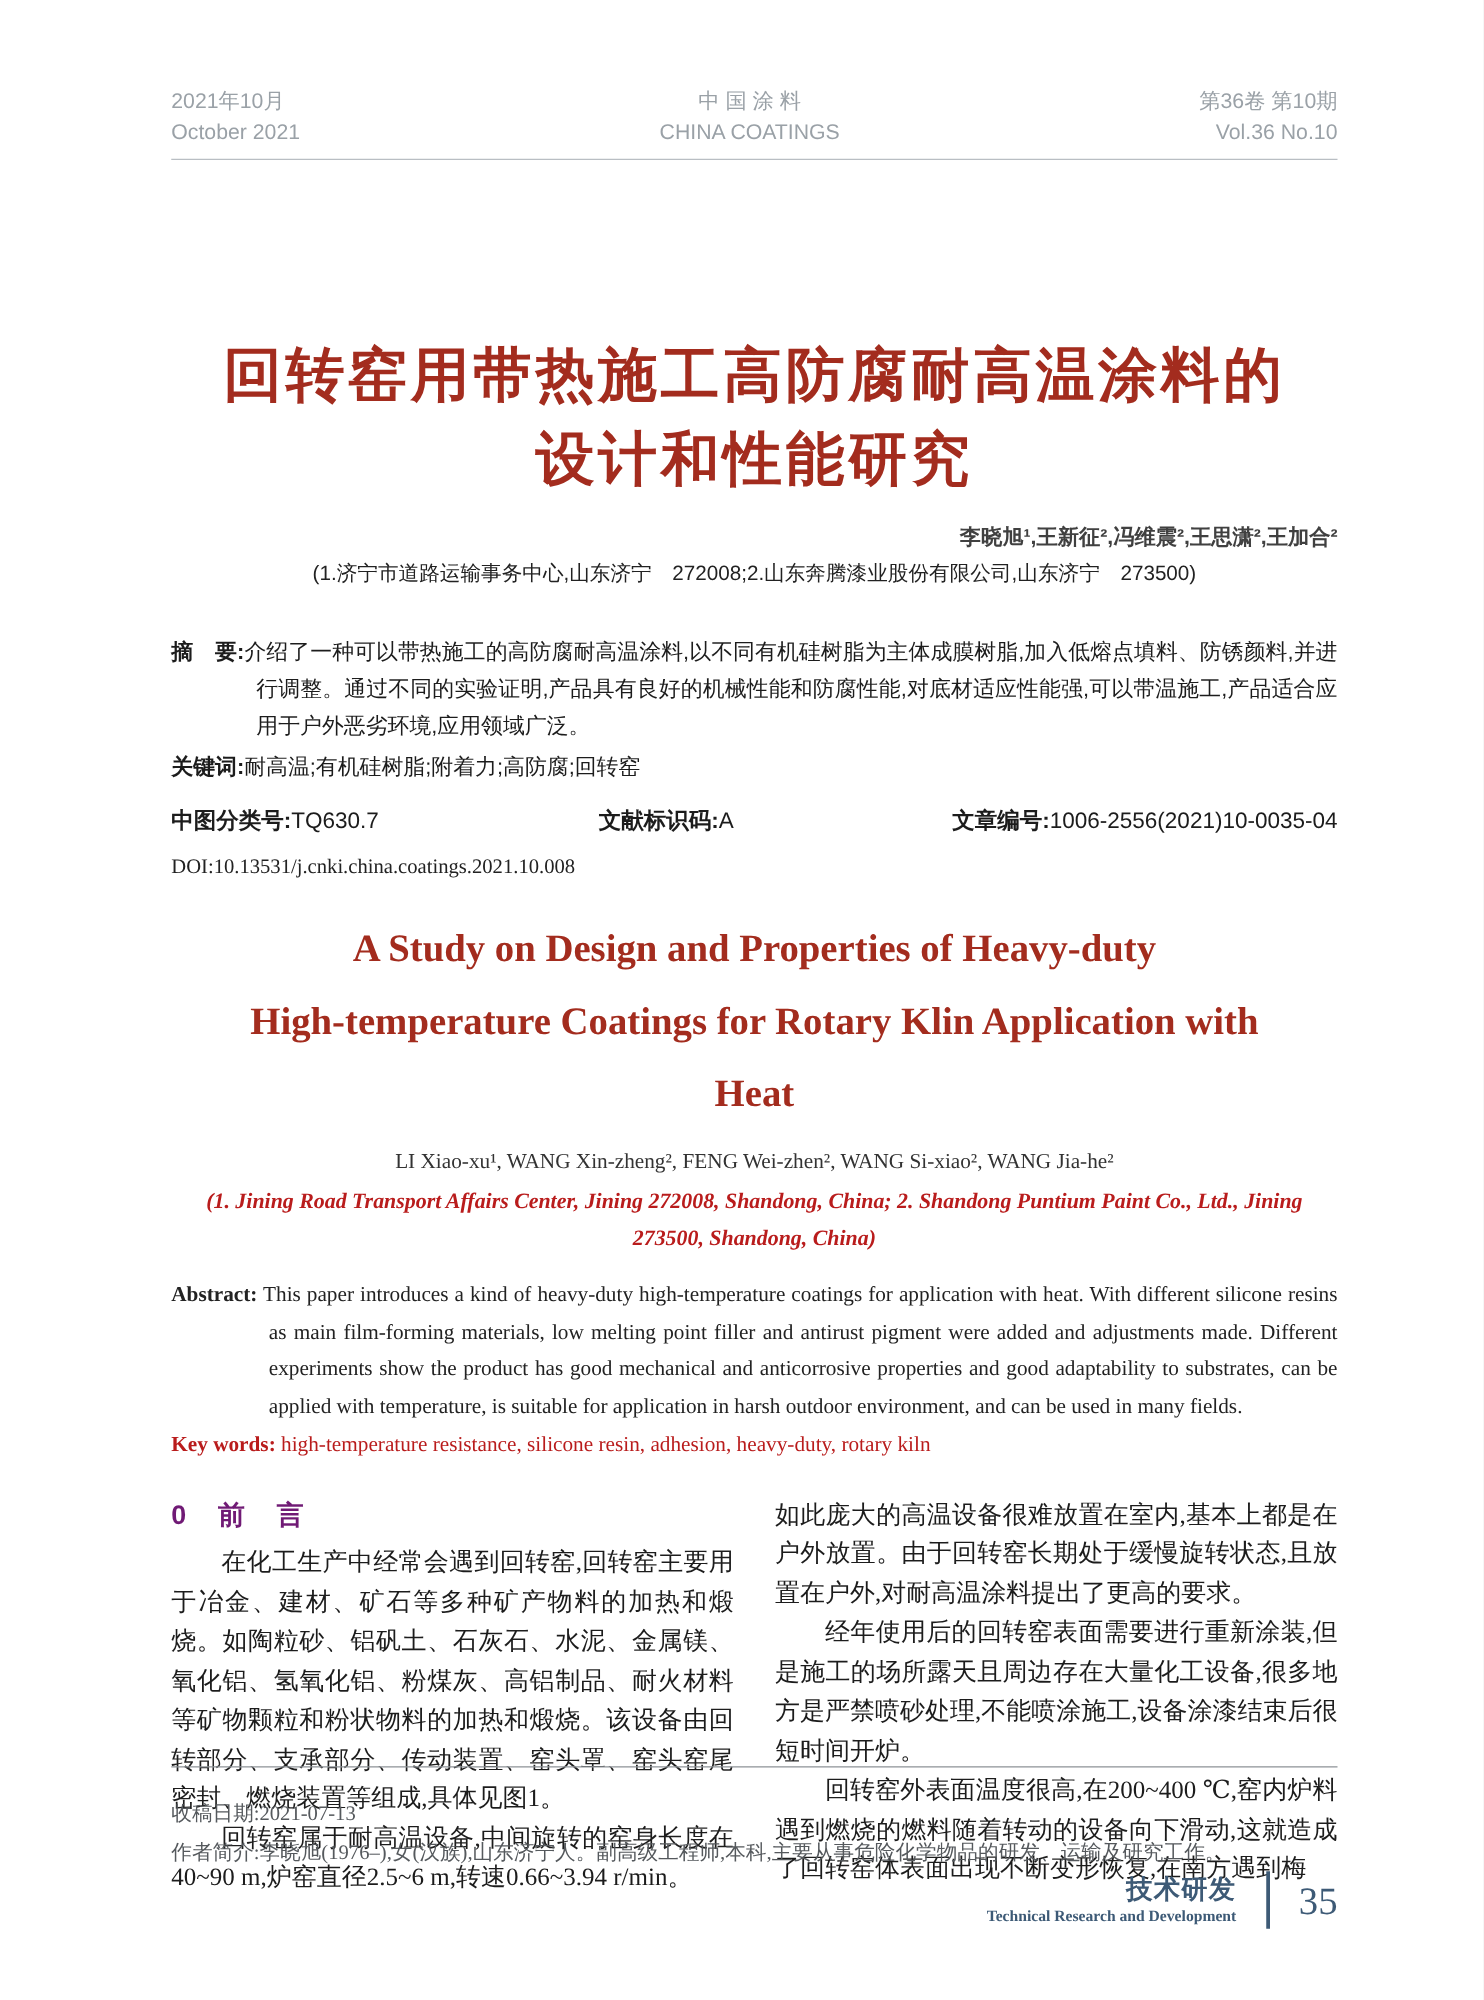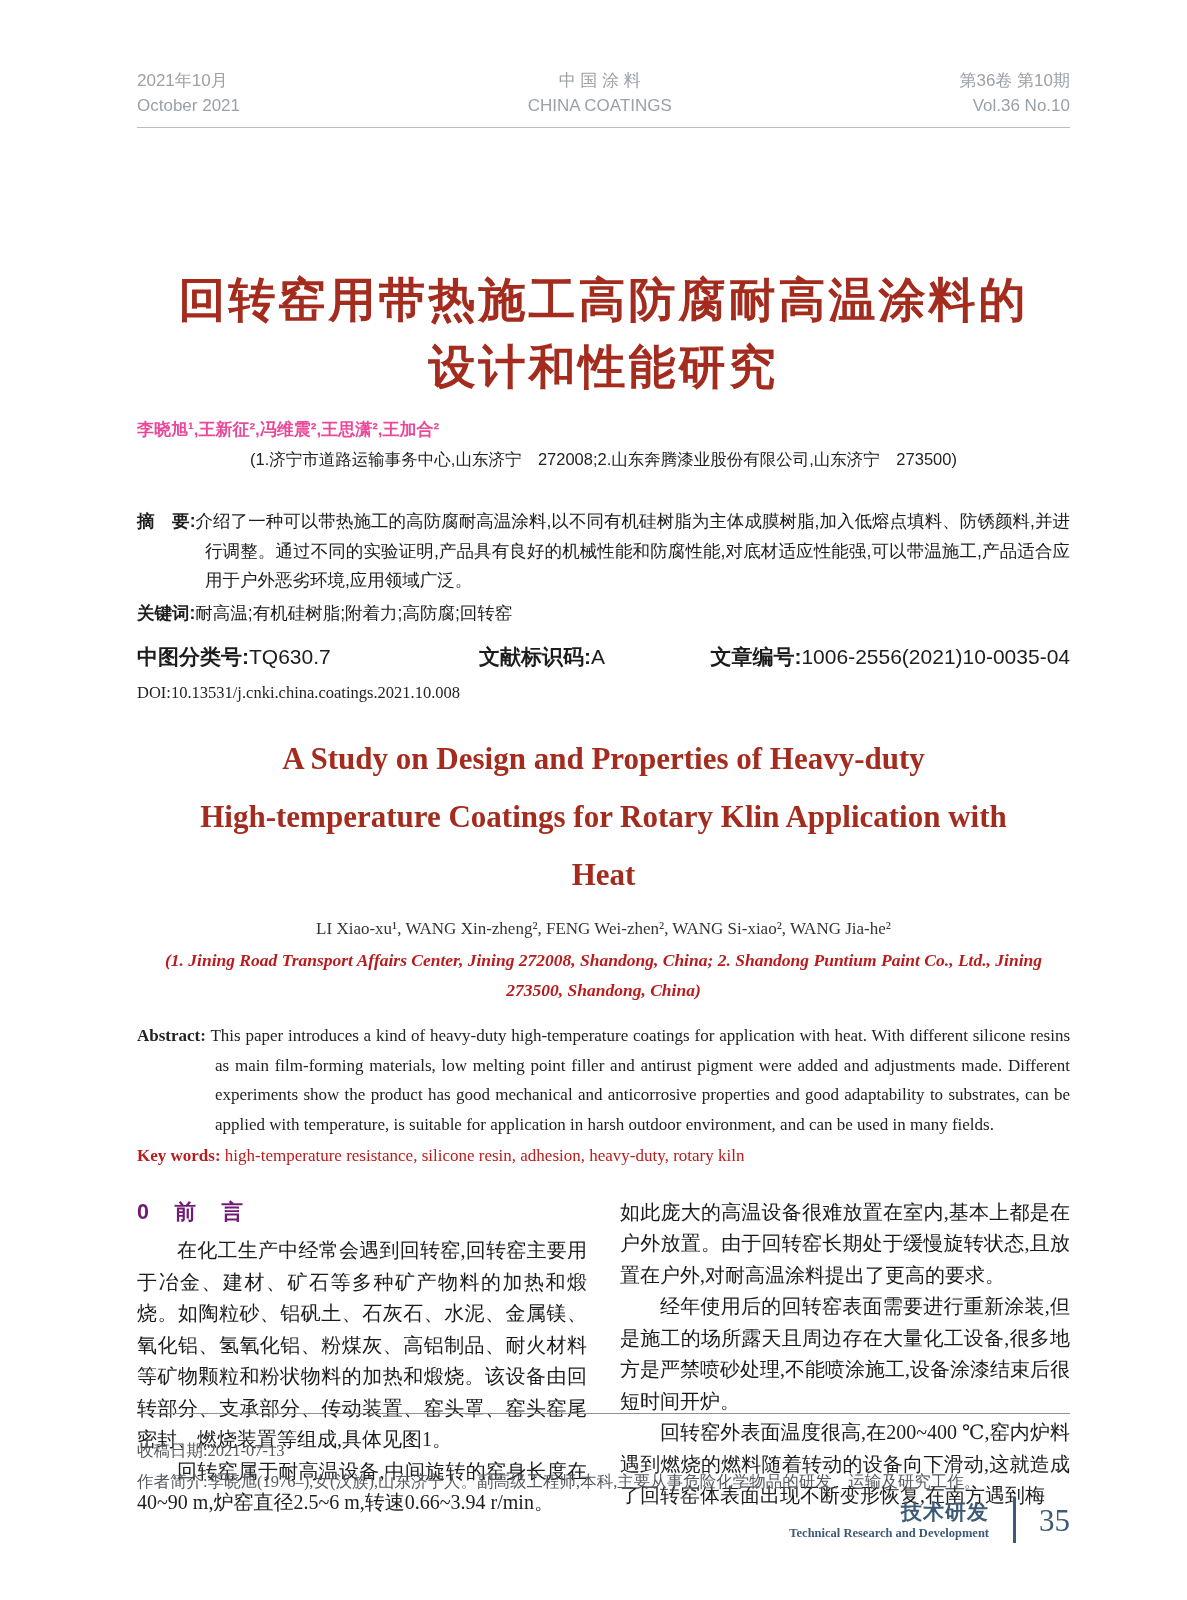--- a/index.html
+++ b/index.html
@@ -26,23 +26,23 @@
   .jheader .hr{text-align:right;}
 
   
   .title-cn{
     margin-top:138px;text-align:center;
     font-family:"Liberation Sans","DejaVu Sans",sans-serif;
     font-weight:bold;color:#a32c1e;
     font-size:47px;line-height:67px;letter-spacing:3px;
   }
   .authors-cn{
-    margin-top:18px;text-align:left;
-    font-family:"Liberation Sans","DejaVu Sans",sans-serif;
-    font-weight:bold;font-size:17px;line-height:24px;color:#ec4899;
+    margin-top:18px;text-align:right;
+    font-family:"Liberation Sans","DejaVu Sans",sans-serif;
+    font-weight:bold;font-size:17px;line-height:24px;color:#404040;
   }
   .affil-cn{
     margin-top:5px;text-align:center;
     font-family:"Liberation Sans","DejaVu Sans",sans-serif;
     font-size:16.5px;line-height:24px;color:#222;
   }
 
   
   .abs-cn{
     margin-top:36px;
@@ -52,21 +52,21 @@
   }
   .abs-cn .lab,.kw-cn .lab{font-weight:bold;}
   .kw-cn{
     margin-top:3px;
     font-family:"Liberation Sans","DejaVu Sans",sans-serif;
     font-size:17.5px;line-height:29.5px;
   }
   .metarow{
     position:relative;margin-top:15px;height:27px;
     font-family:"Liberation Sans","DejaVu Sans",sans-serif;
-    font-size:21px;line-height:27px;
+    font-size:18px;line-height:27px;
   }
   .metarow .m{position:absolute;top:0;white-space:nowrap;}
   .metarow .m .lab{font-weight:bold;}
   .m1{left:0;}
   .m2{left:342px;}
   .m3{right:0;}
   .doi{
     margin-top:10px;
     font-size:16.5px;line-height:26px;color:#222;
   }

